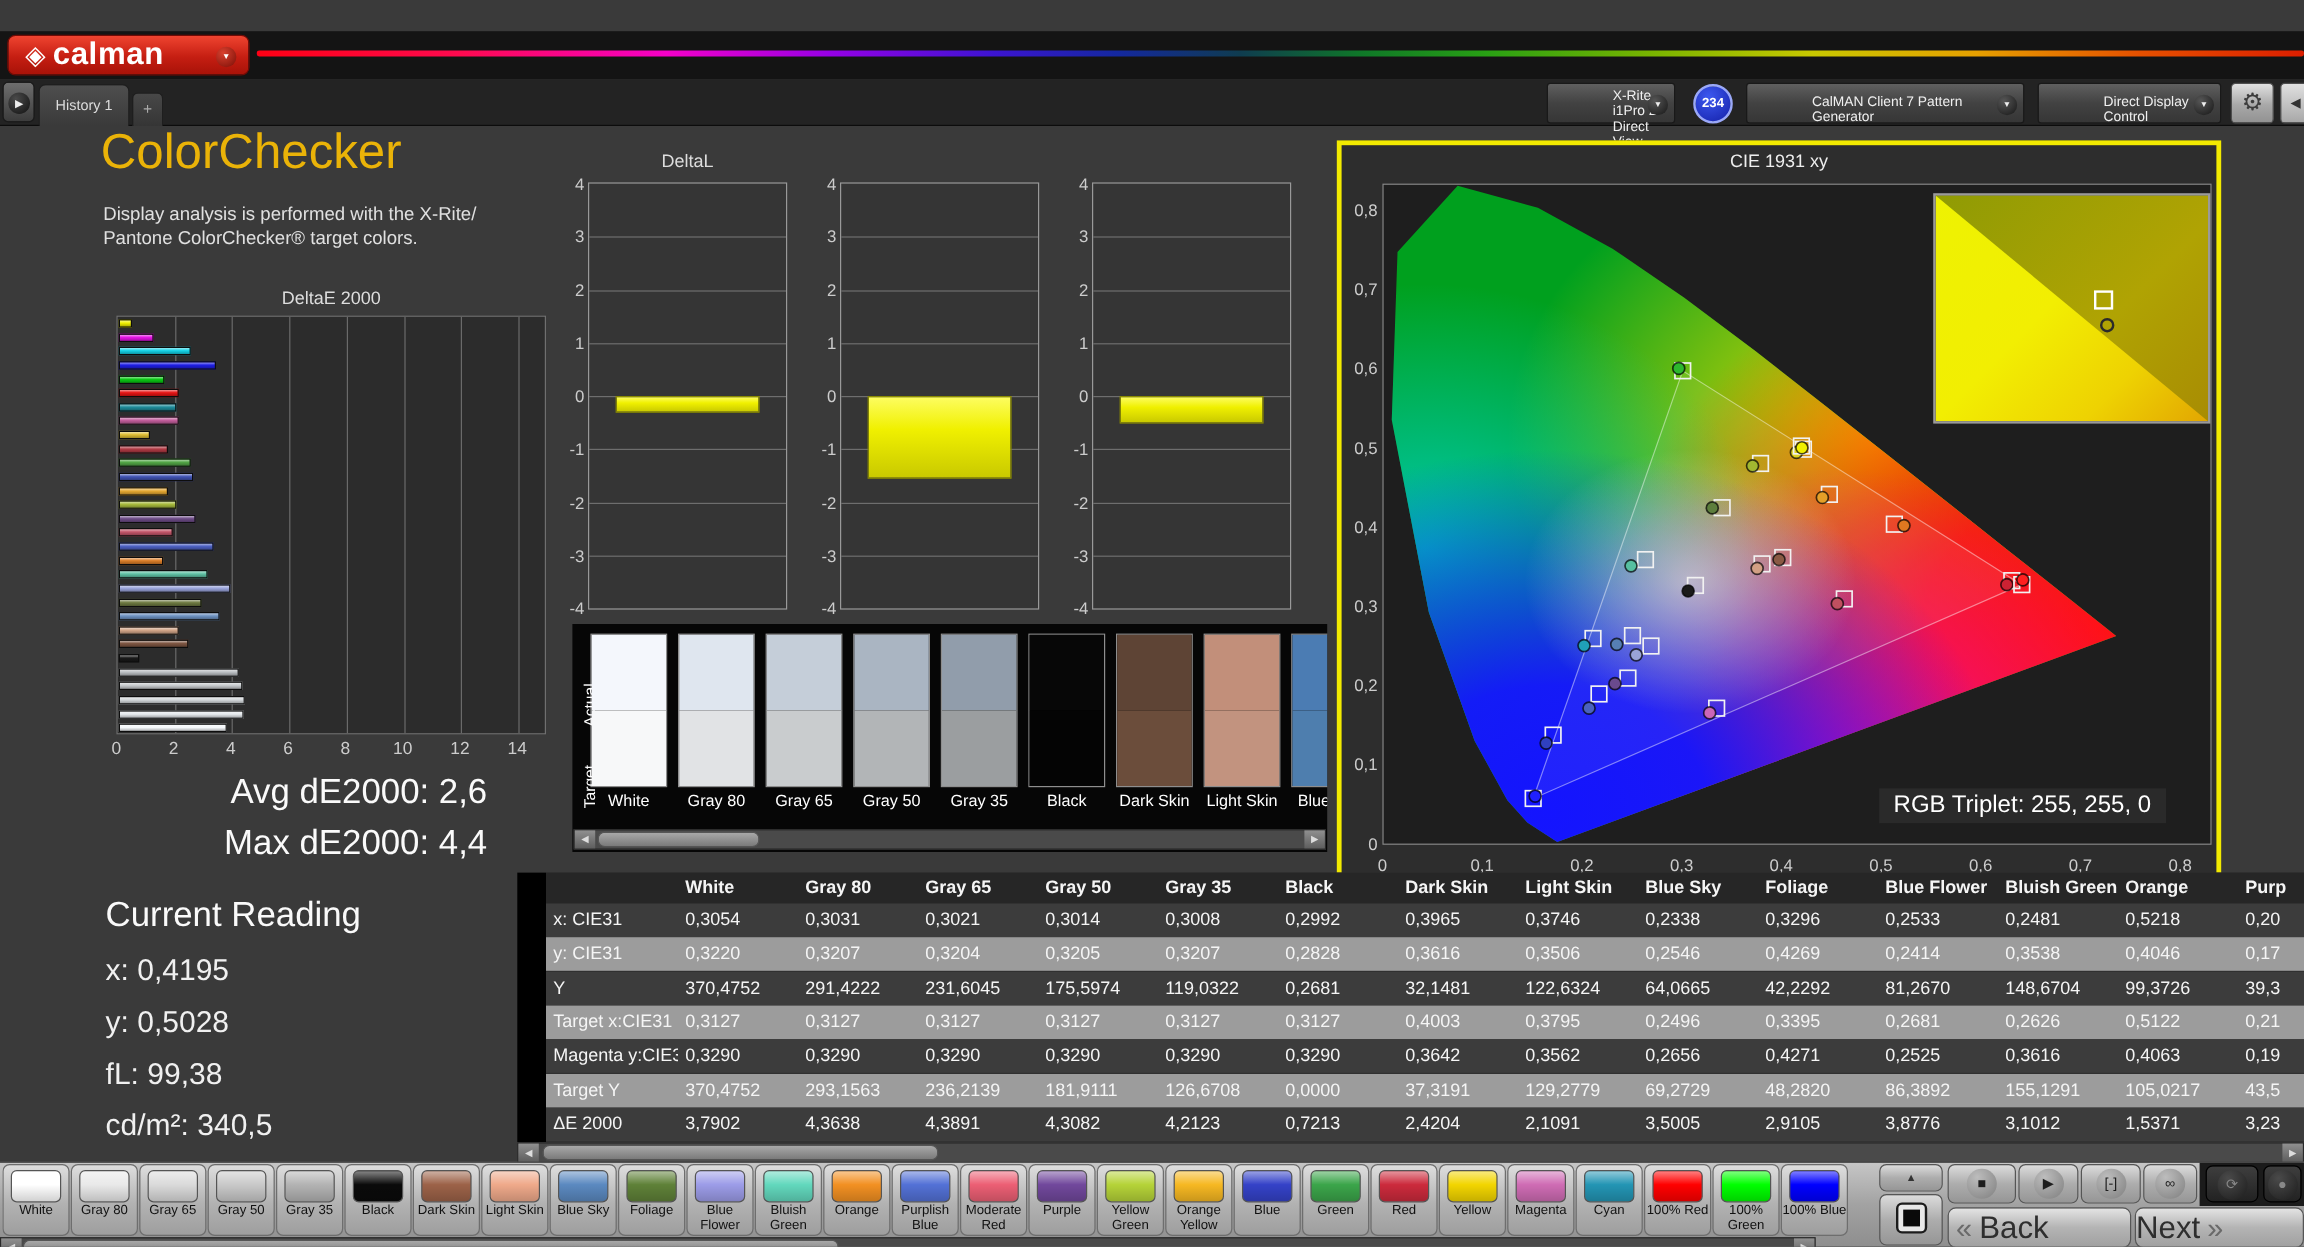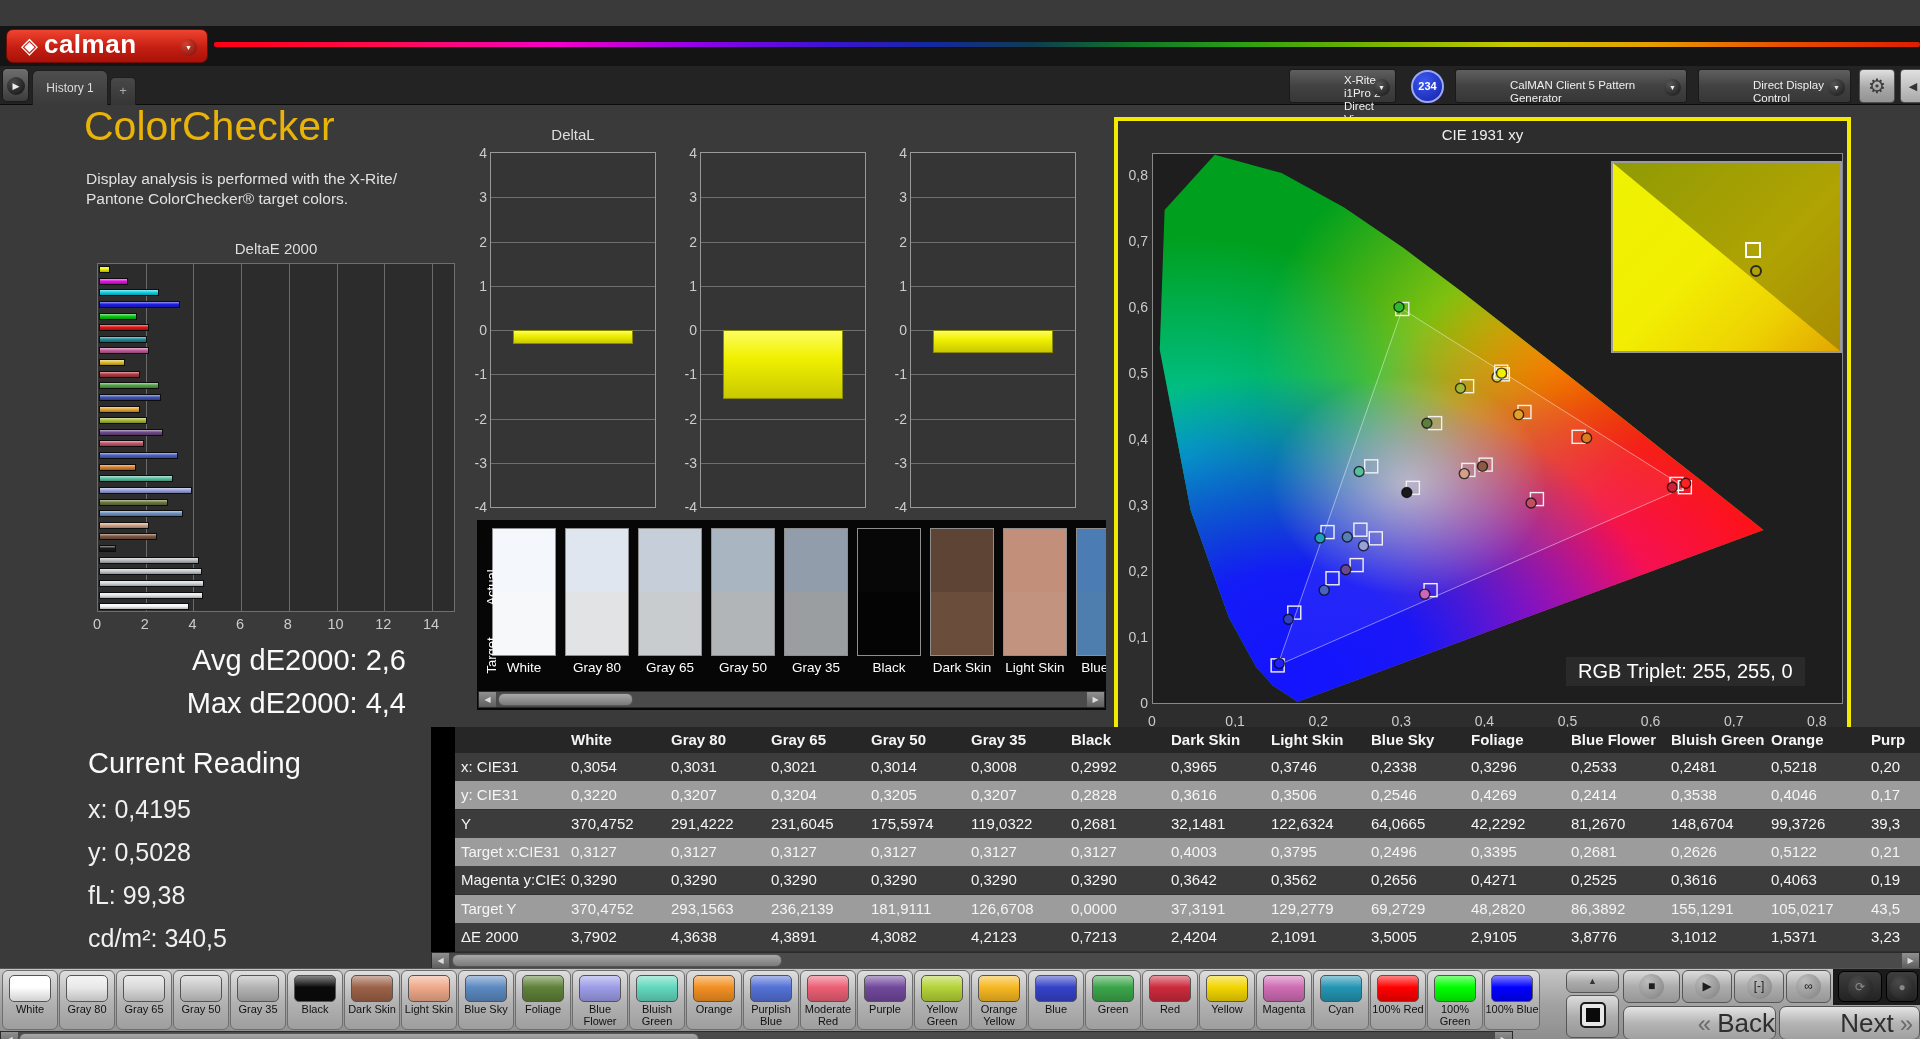--- a/index.html
+++ b/index.html
@@ -142,21 +142,21 @@
      background:linear-gradient(180deg,#dcdcdc,#adadad 50%,#969696); text-align:center; }
   .ctl .pbglyph { display:inline-block; margin-top:3px; width:25px; height:25px; border-radius:50%;
      background:radial-gradient(circle at 35% 28%,#bdbdbd,#7f7f7f); color:#1e1e1e; font-size:12px; line-height:25px; }
   #darkseg { position:absolute; left:1833px; top:0px; width:87px; height:36px; background:#1b1b1b; }
   .ctl.dark { background:linear-gradient(180deg,#3e3e3e,#222); border-color:#000; }
   .ctl.dark .pbglyph { background:radial-gradient(circle at 35% 28%,#4a4a4a,#1c1c1c); color:#888; }
   #pattern-icon-outer { margin:6px auto 0 auto; width:26px; height:26px; border:2px solid #1c1c1c; border-radius:5px; background:#e8e8e8; }
   #pattern-icon-inner { margin:4px auto; width:14px; height:14px; background:#0a0a0a; }
   .navbtn { position:absolute; top:37px; height:34px; border-radius:7px; border:1px solid #565656;
      background:linear-gradient(180deg,#e4e4e4,#b4b4b4 50%,#a0a0a0); color:#2e2e2e; font-size:26px;
-     text-align:right; line-height:32px; }
+     text-align:left; line-height:32px; }
   .navbtn .chev { color:#6a6a6a; font-size:24px; padding:0 6px; }
 </style>
 </head>
 <body>
 
 <div id="screen">
 
 
   <div id="appheader">
     <div id="logo-btn">
@@ -175,21 +175,21 @@
     <div id="tab-add">+</div>
 
     <div class="dd" id="dd-meter">
       <span class="stripe"></span>
       <span class="dd-text"><span>X-Rite i1Pro 2</span><br><span>Direct View</span></span>
       <span class="dd-caret">▼</span>
     </div>
     <div id="badge-234">234</div>
     <div class="dd" id="dd-pg">
       <span class="stripe"></span>
-      <span class="dd-text single">CalMAN Client 5 Pattern Generator</span>
+      <span class="dd-text single">CalMAN Client 7 Pattern Generator</span>
       <span class="dd-caret">▼</span>
     </div>
     <div class="dd" id="dd-ddc">
       <span class="stripe"></span>
       <span class="dd-text single">Direct Display Control</span>
       <span class="dd-caret">▼</span>
     </div>
     <div id="gear-btn"><span>⚙</span></div>
     <div id="edge-btn"><span>◀</span></div>
   </div>

